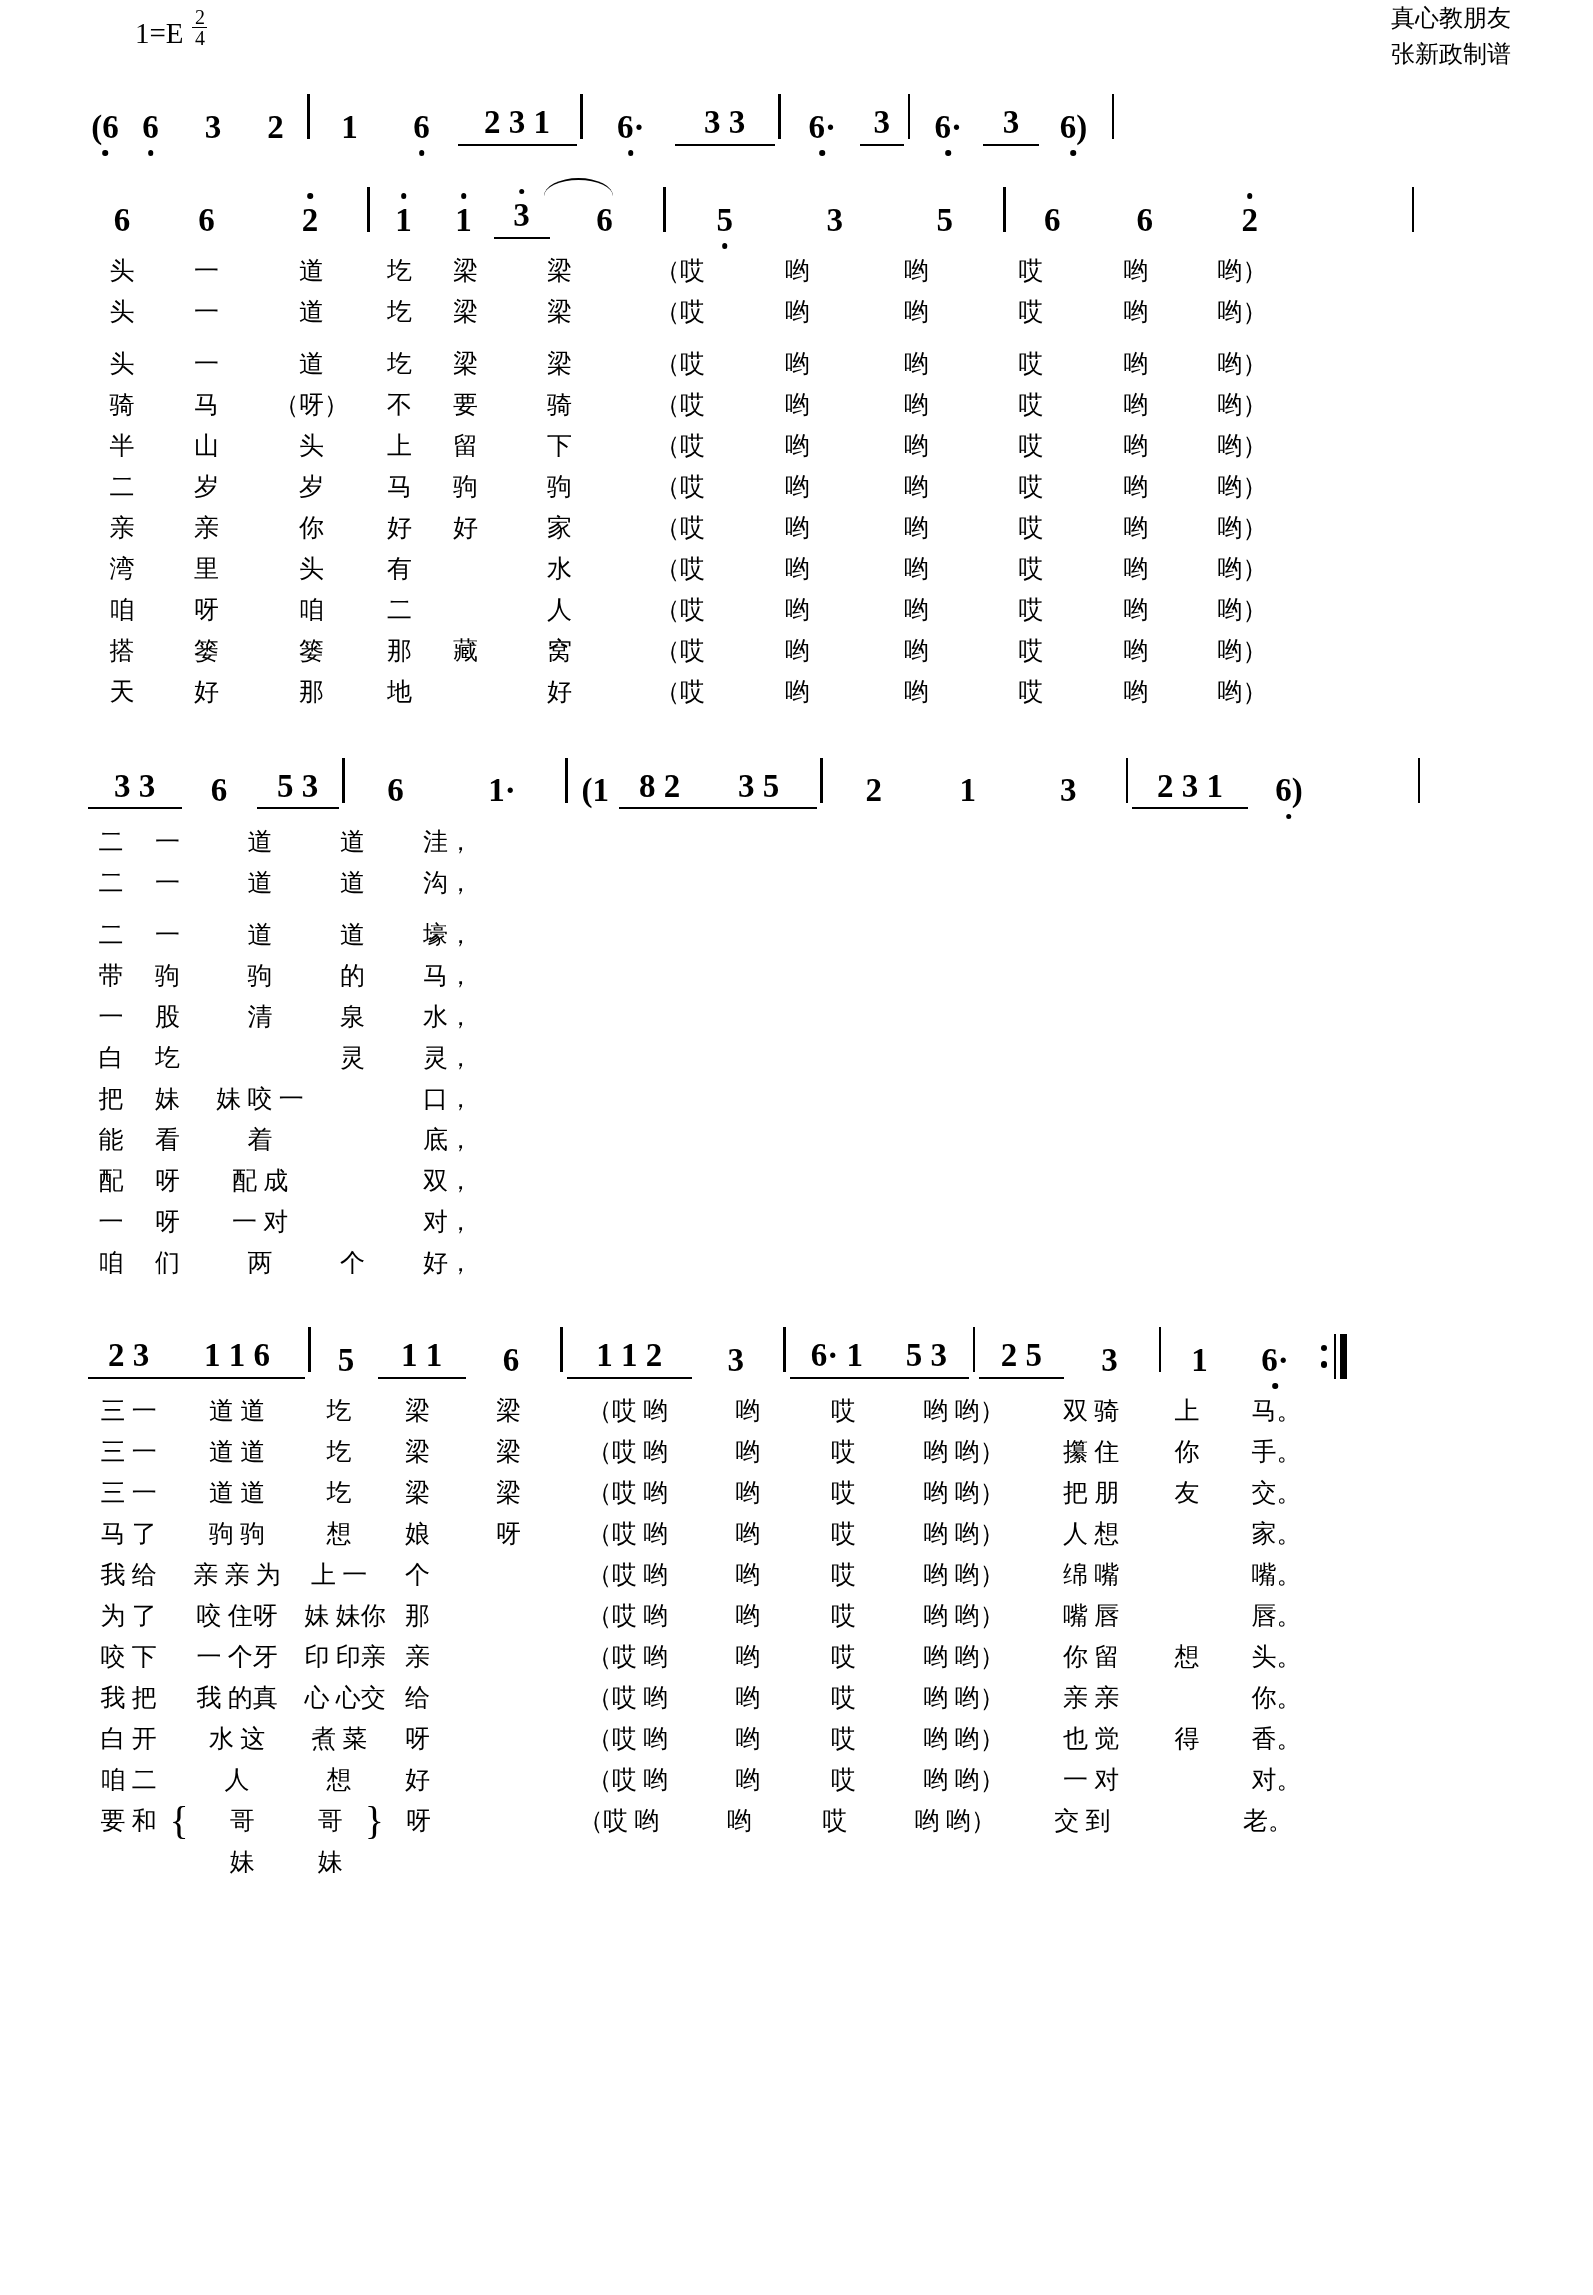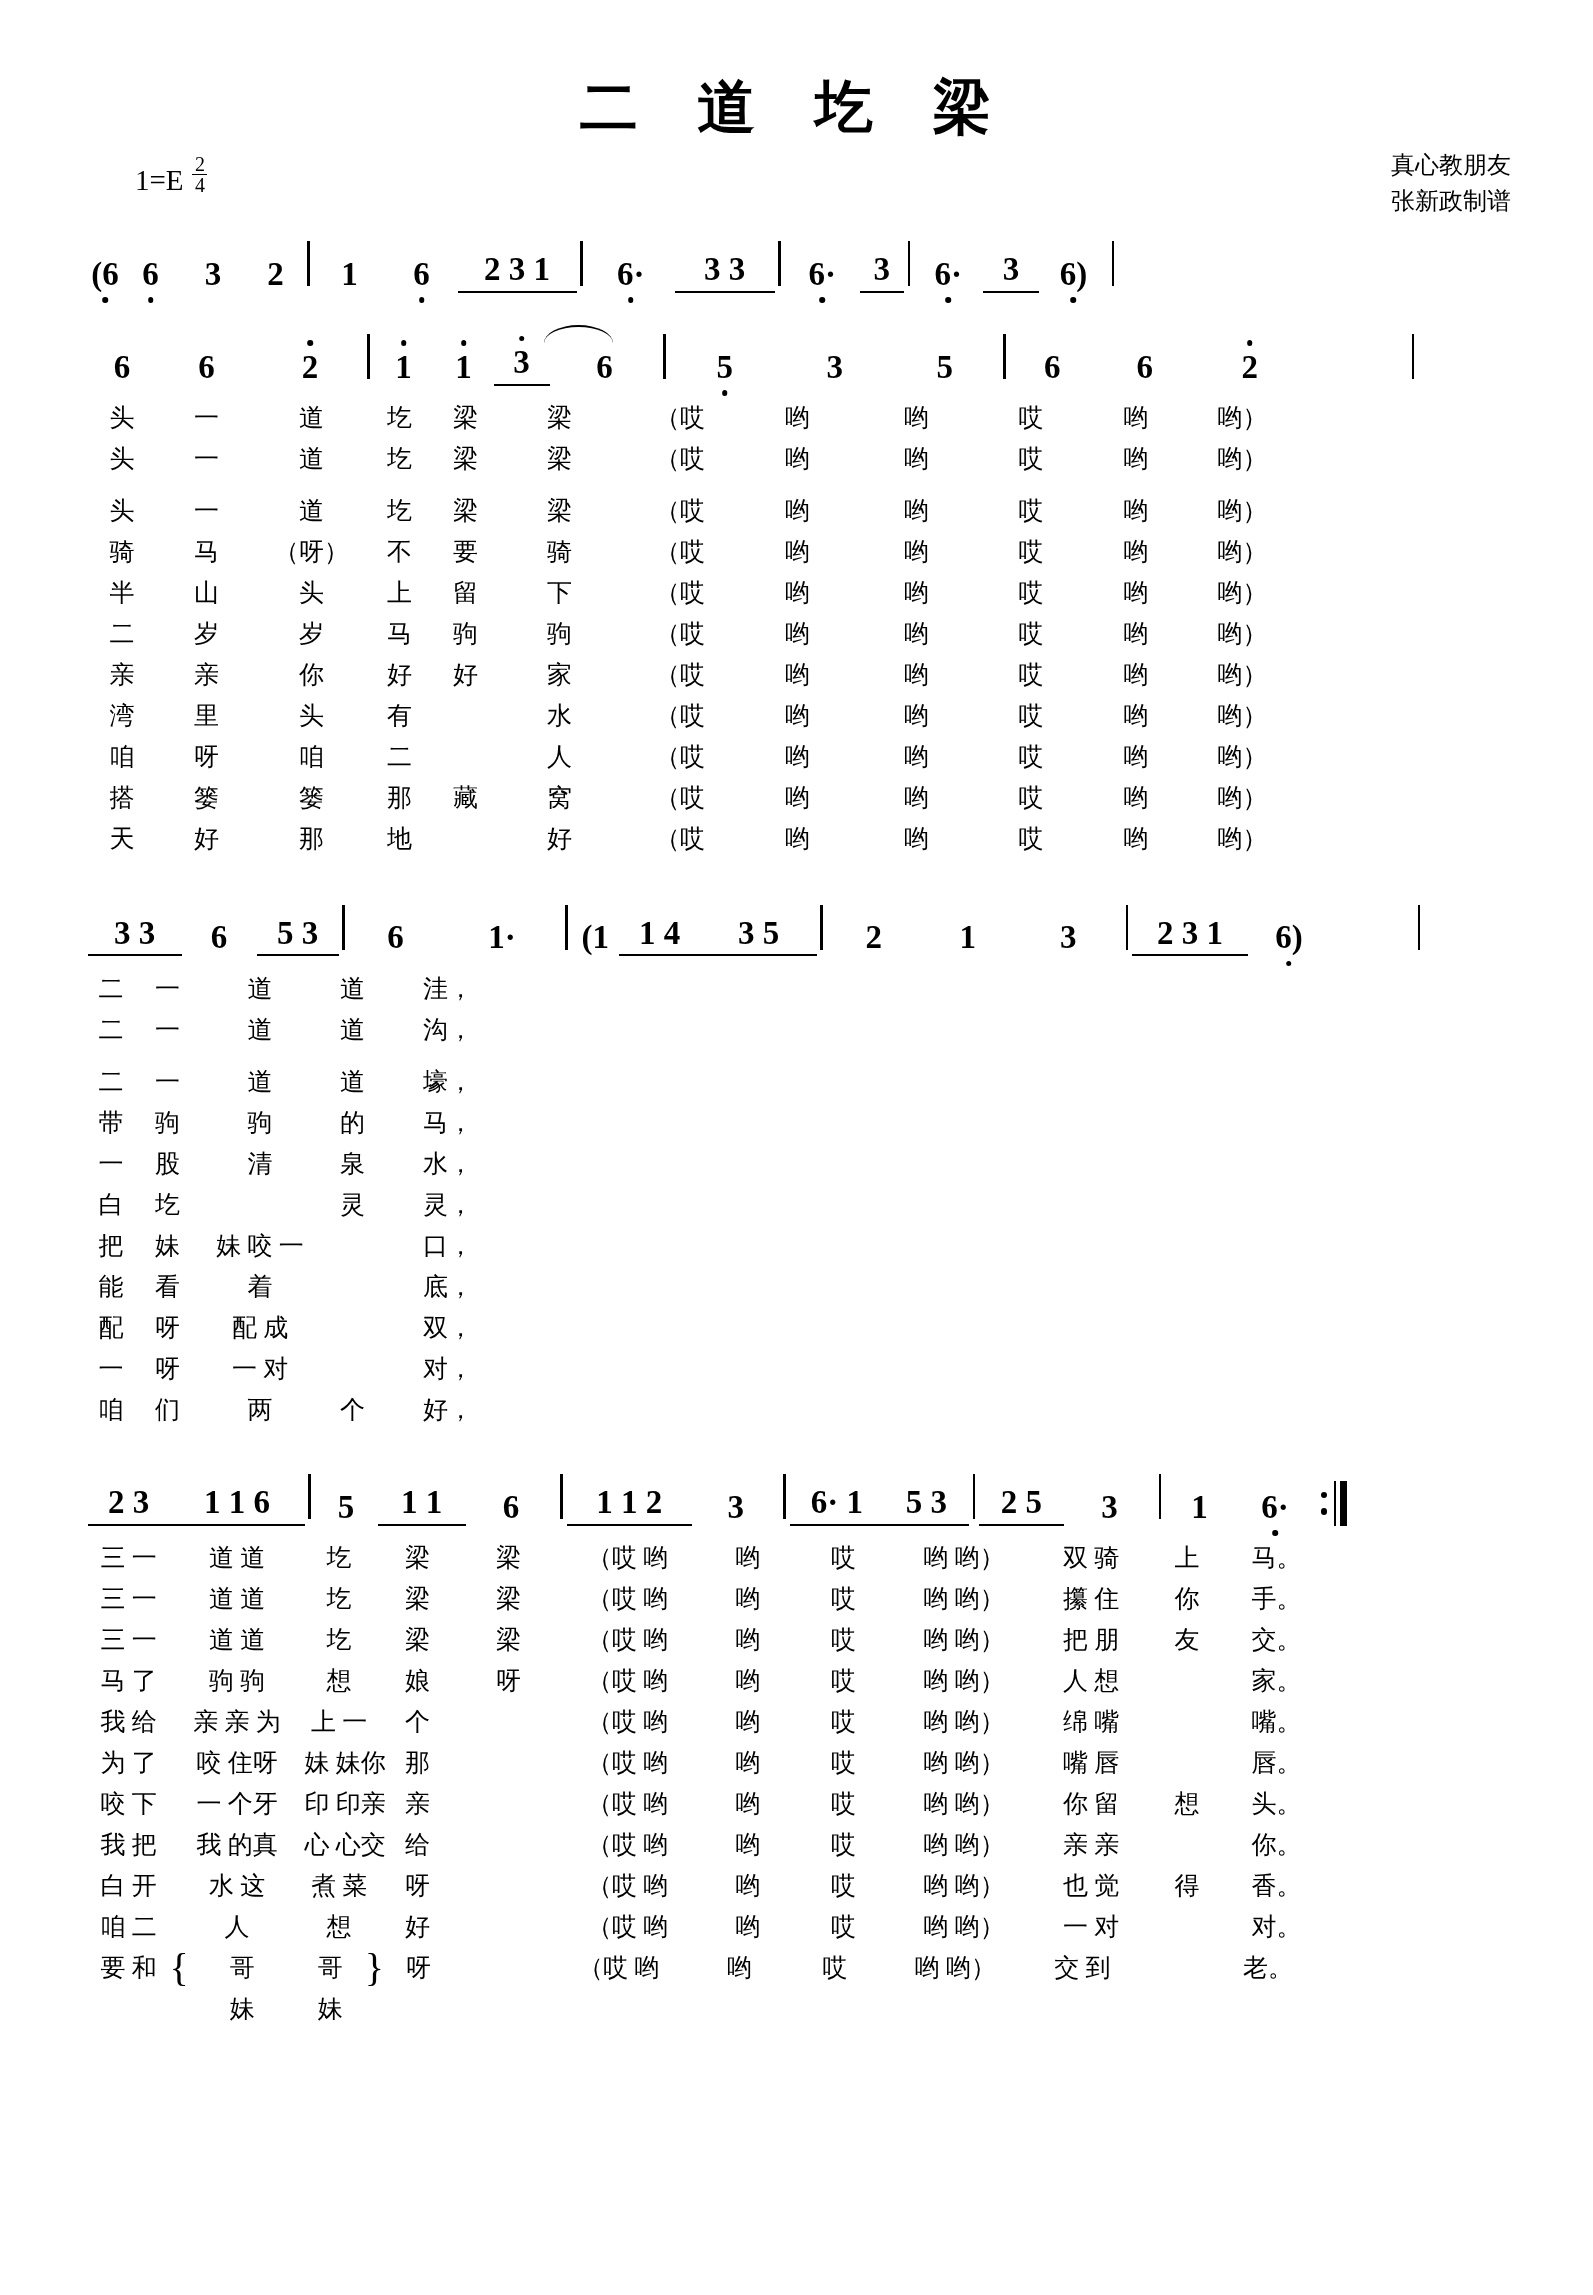--- a/index.html
+++ b/index.html
@@ -166,21 +166,20 @@
   .brace {
     font-size: 40px;
     line-height: 0.8;
   }
 </style>
 </head>
 <body>
 
 <div class="page">
 
-  <div class="title">二 道 圪 梁</div>
 
   <div class="meta-row">
     <div class="key-sig">
       <span>1=E</span>
       <span class="frac">
         <span class="num">2</span>
         <span class="den">4</span>
       </span>
     </div>
     <div class="credits">
@@ -398,21 +397,21 @@
   <div class="system" style="margin-top:39px;">
     <div class="notes-line" style="padding-left:12.5px;">
       <span class="note underline1" style="width:94px">3 3</span>
       <span class="note" style="width:75px">6</span>
       <span class="note underline1" style="width:82px">5 3</span>
       <span class="barline"></span>
       <span class="note" style="width:94px">6</span>
       <span class="note" style="width:119px">1·</span>
       <span class="barline"></span>
       <span class="note" style="width:47px">(1</span>
-      <span class="note underline1" style="width:82px">1 4</span>
+      <span class="note underline1" style="width:82px">8 2</span>
       <span class="note underline1" style="width:116px">3 5</span>
       <span class="barline"></span>
       <span class="note" style="width:94px">2</span>
       <span class="note" style="width:94px">1</span>
       <span class="note" style="width:107px">3</span>
       <span class="barline"></span>
       <span class="note underline1" style="width:116px">2 3 1</span>
       <span class="note oc-dn" style="width:82px">6)</span>
       <span class="barline" style="margin-left:88px;"></span>
     </div>

